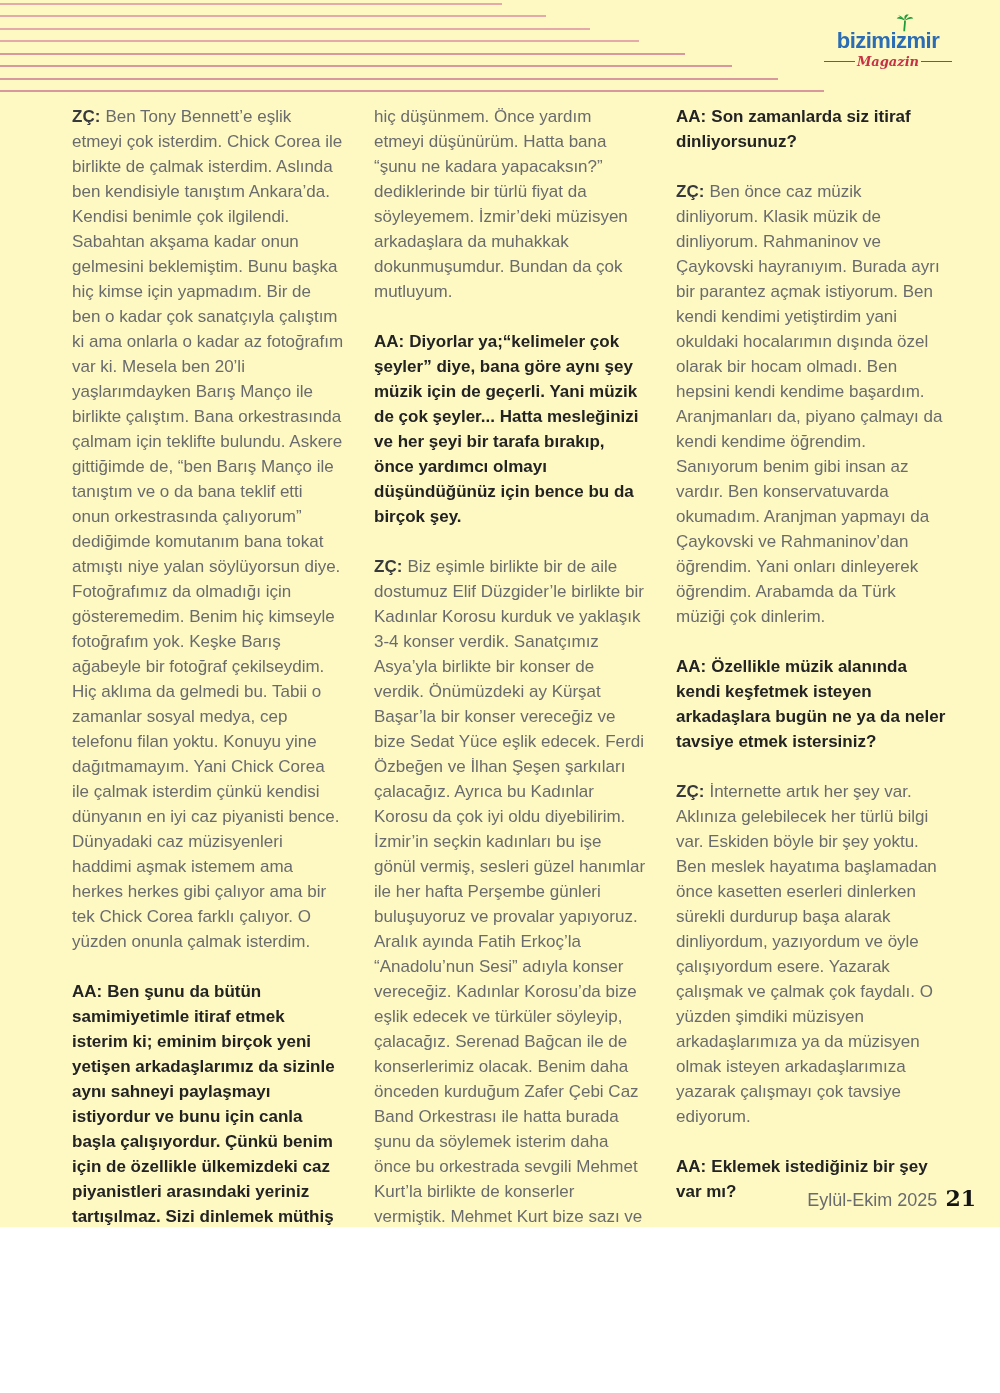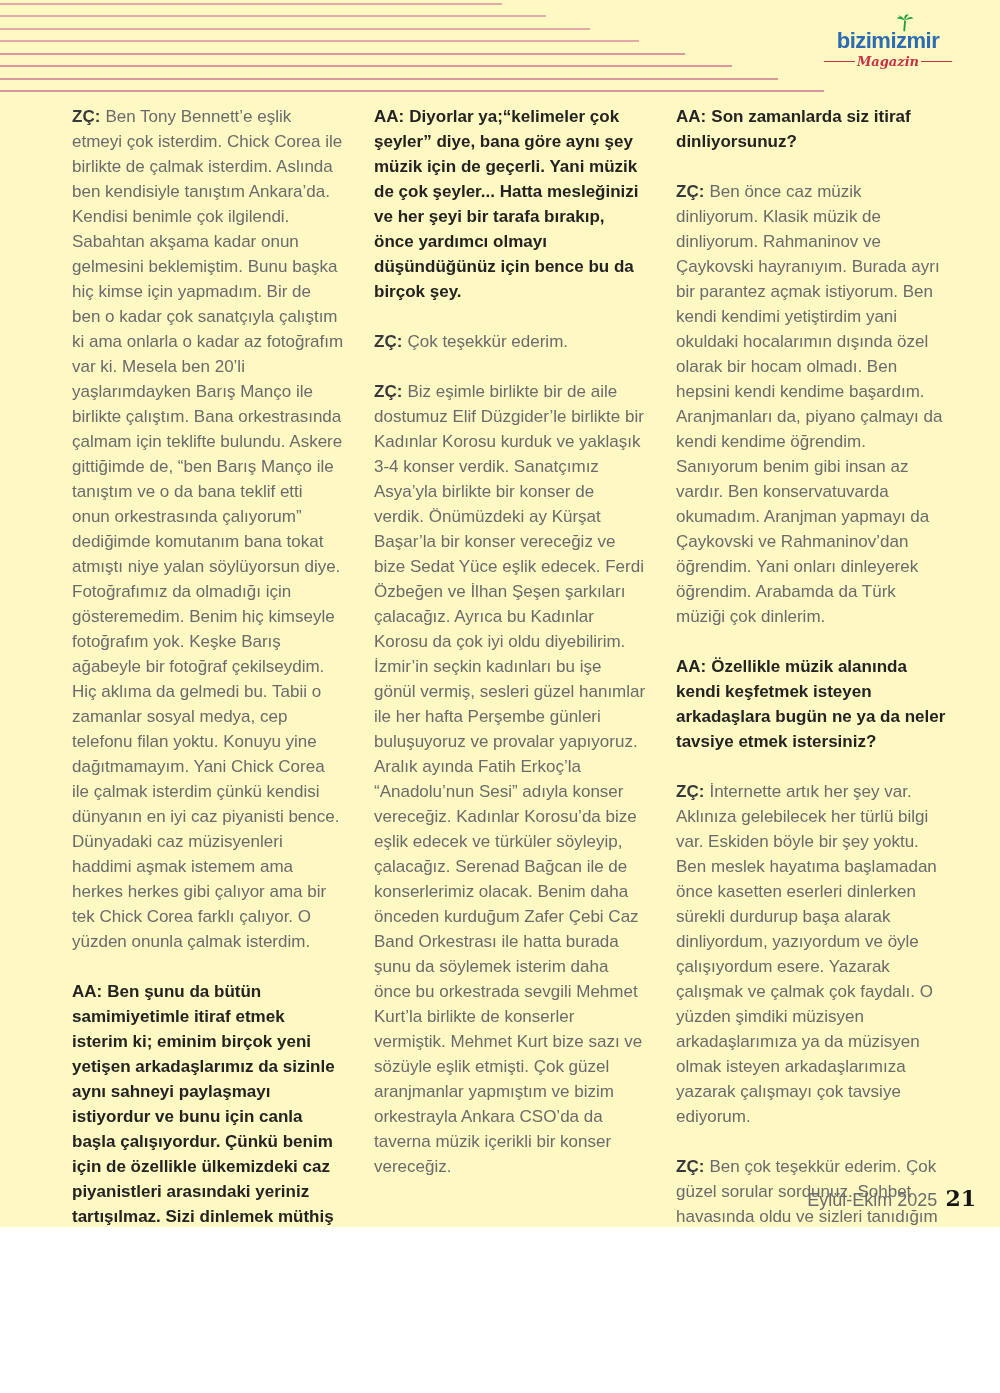--- a/index.html
+++ b/index.html
@@ -102,44 +102,47 @@
       </p>
       <p class="question">
         <b class="speaker">AA:</b><span>Ben şunu da bütün samimiyetimle itiraf etmek isterim ki; eminim birçok yeni yetişen arkadaşlarımız da sizinle aynı sahneyi paylaşmayı istiyordur ve bunu için canla başla çalışıyordur. Çünkü benim için de özellikle ülkemizdeki caz piyanistleri arasındaki yeriniz tartışılmaz. Sizi dinlemek müthiş bir keyif. Bunu sizi pek çok kez dinlemiş biri olarak söylemek istiyorum.</span>
       </p>
       <p class="answer">
         <b class="speaker">ZÇ:</b><span>Çok teşekkür ederim. Ben çok yardımsever bir insanım. Yani yaptığım işte maddiyatı</span>
       </p>
     </div>
 
     <div class="col">
+      <p class="plain">
+        <span>hiç düşünmem. Önce yardım etmeyi düşünürüm. Hatta bana “şunu ne kadara yapacaksın?” dediklerinde bir türlü fiyat da söyleyemem. İzmir’deki müzisyen arkadaşlara da muhakkak dokunmuşumdur. Bundan da çok mutluyum.</span>
+      </p>
       <p class="question">
         <b class="speaker">AA:</b><span>Diyorlar ya;“kelimeler çok şeyler” diye, bana göre aynı şey müzik için de geçerli. Yani müzik de çok şeyler... Hatta mesleğinizi ve her şeyi bir tarafa bırakıp, önce yardımcı olmayı düşündüğünüz için bence bu da birçok şey.</span>
-      </p>
-      <p class="answer">
-        <b class="speaker">ZÇ:</b><span>Çok teşekkür ederim.</span>
       </p>
       <p class="answer">
         <b class="speaker">ZÇ:</b><span>Biz eşimle birlikte bir de aile dostumuz Elif Düzgider’le birlikte bir Kadınlar Korosu kurduk ve yaklaşık 3-4 konser verdik. Sanatçımız Asya’yla birlikte bir konser de verdik. Önümüzdeki ay Kürşat Başar’la bir konser vereceğiz ve bize Sedat Yüce eşlik edecek. Ferdi Özbeğen ve İlhan Şeşen şarkıları çalacağız. Ayrıca bu Kadınlar Korosu da çok iyi oldu diyebilirim. İzmir’in seçkin kadınları bu işe gönül vermiş, sesleri güzel hanımlar ile her hafta Perşembe günleri buluşuyoruz ve provalar yapıyoruz. Aralık ayında Fatih Erkoç’la “Anadolu’nun Sesi” adıyla konser vereceğiz. Kadınlar Korosu’da bize eşlik edecek ve türküler söyleyip, çalacağız. Serenad Bağcan ile de konserlerimiz olacak. Benim daha önceden kurduğum Zafer Çebi Caz Band Orkestrası ile hatta burada şunu da söylemek isterim daha önce bu orkestrada sevgili Mehmet Kurt’la birlikte de konserler vermiştik. Mehmet Kurt bize sazı ve sözüyle eşlik etmişti. Çok güzel aranjmanlar yapmıştım ve bizim orkestrayla Ankara CSO’da da taverna müzik içerikli bir konser vereceğiz.</span>
       </p>
     </div>
 
     <div class="col">
       <p class="question">
         <b class="speaker">AA:</b><span>Son zamanlarda siz itiraf dinliyorsunuz?</span>
       </p>
       <p class="answer">
         <b class="speaker">ZÇ:</b><span>Ben önce caz müzik dinliyorum. Klasik müzik de dinliyorum. Rahmaninov ve Çaykovski hayranıyım. Burada ayrı bir parantez açmak istiyorum. Ben kendi kendimi yetiştirdim yani okuldaki hocalarımın dışında özel olarak bir hocam olmadı. Ben hepsini kendi kendime başardım. Aranjmanları da, piyano çalmayı da kendi kendime öğrendim. Sanıyorum benim gibi insan az vardır. Ben konservatuvarda okumadım. Aranjman yapmayı da Çaykovski ve Rahmaninov’dan öğrendim. Yani onları dinleyerek öğrendim. Arabamda da Türk müziği çok dinlerim.</span>
       </p>
       <p class="question">
         <b class="speaker">AA:</b><span>Özellikle müzik alanında kendi keşfetmek isteyen arkadaşlara bugün ne ya da neler tavsiye etmek istersiniz?</span>
       </p>
       <p class="answer">
         <b class="speaker">ZÇ:</b><span>İnternette artık her şey var. Aklınıza gelebilecek her türlü bilgi var. Eskiden böyle bir şey yoktu. Ben meslek hayatıma başlamadan önce kasetten eserleri dinlerken sürekli durdurup başa alarak dinliyordum, yazıyordum ve öyle çalışıyordum esere. Yazarak çalışmak ve çalmak çok faydalı. O yüzden şimdiki müzisyen arkadaşlarımıza ya da müzisyen olmak isteyen arkadaşlarımıza yazarak çalışmayı çok tavsiye ediyorum.</span>
       </p>
+      <p class="question">
+        <b class="speaker">AA:</b><span>Eklemek istediğiniz bir şey var mı?</span>
+      </p>
       <p class="answer">
         <b class="speaker">ZÇ:</b><span>Ben çok teşekkür ederim. Çok güzel sorular sordunuz. Sohbet havasında oldu ve sizleri tanıdığım için de çok mutlu oldum.</span>
       </p>
     </div>
 
   </main>
 
   <footer class="footer">
     <span class="issue">Eylül-Ekim 2025</span>
     <span class="pagenum">21</span>

